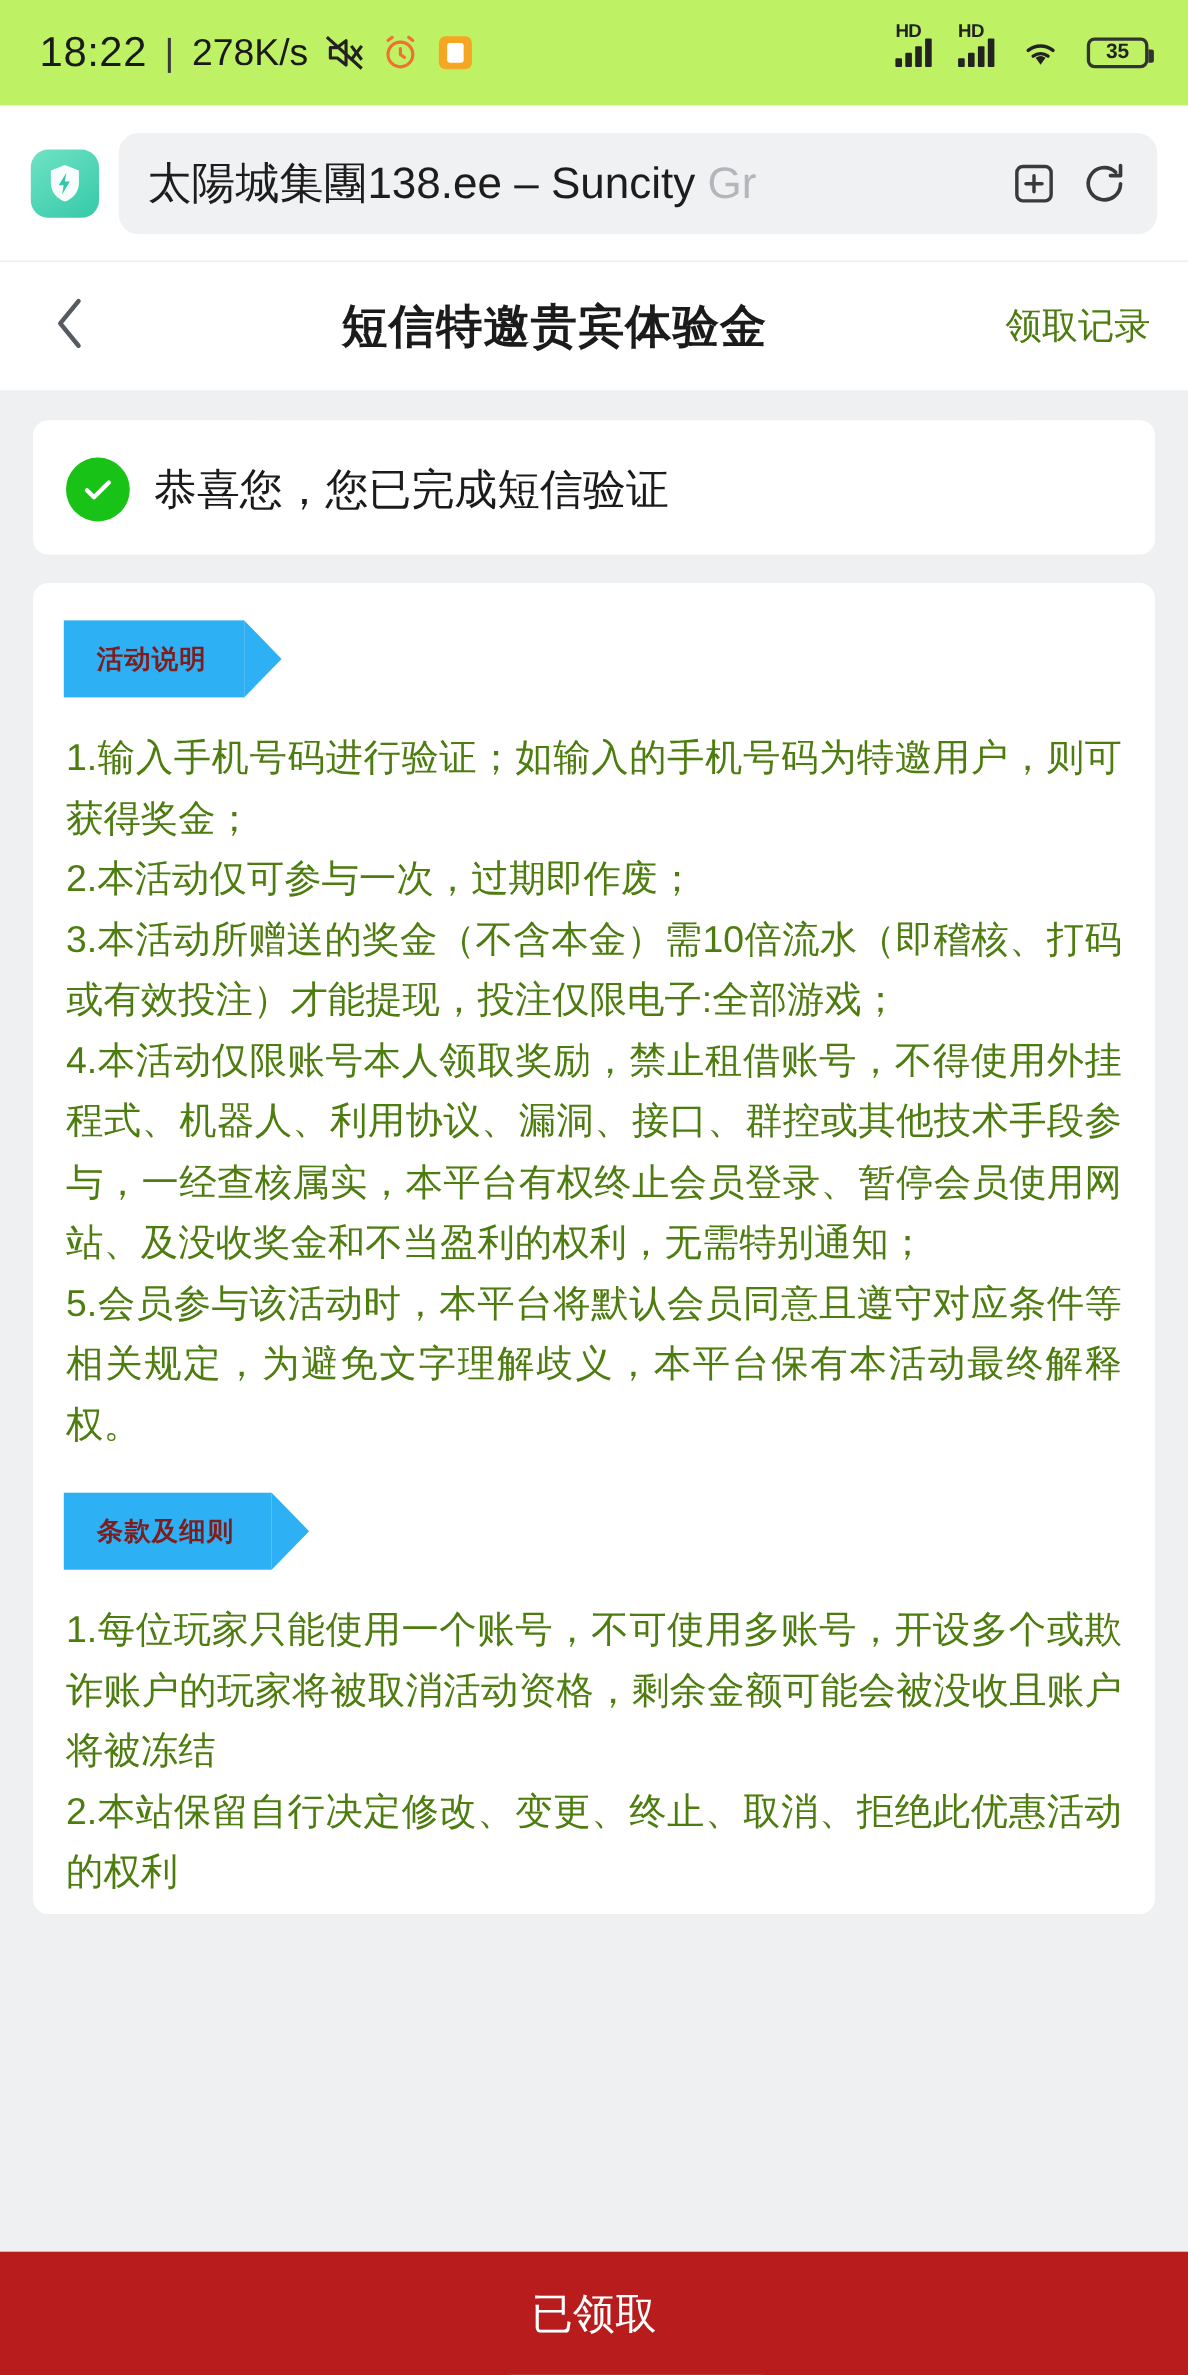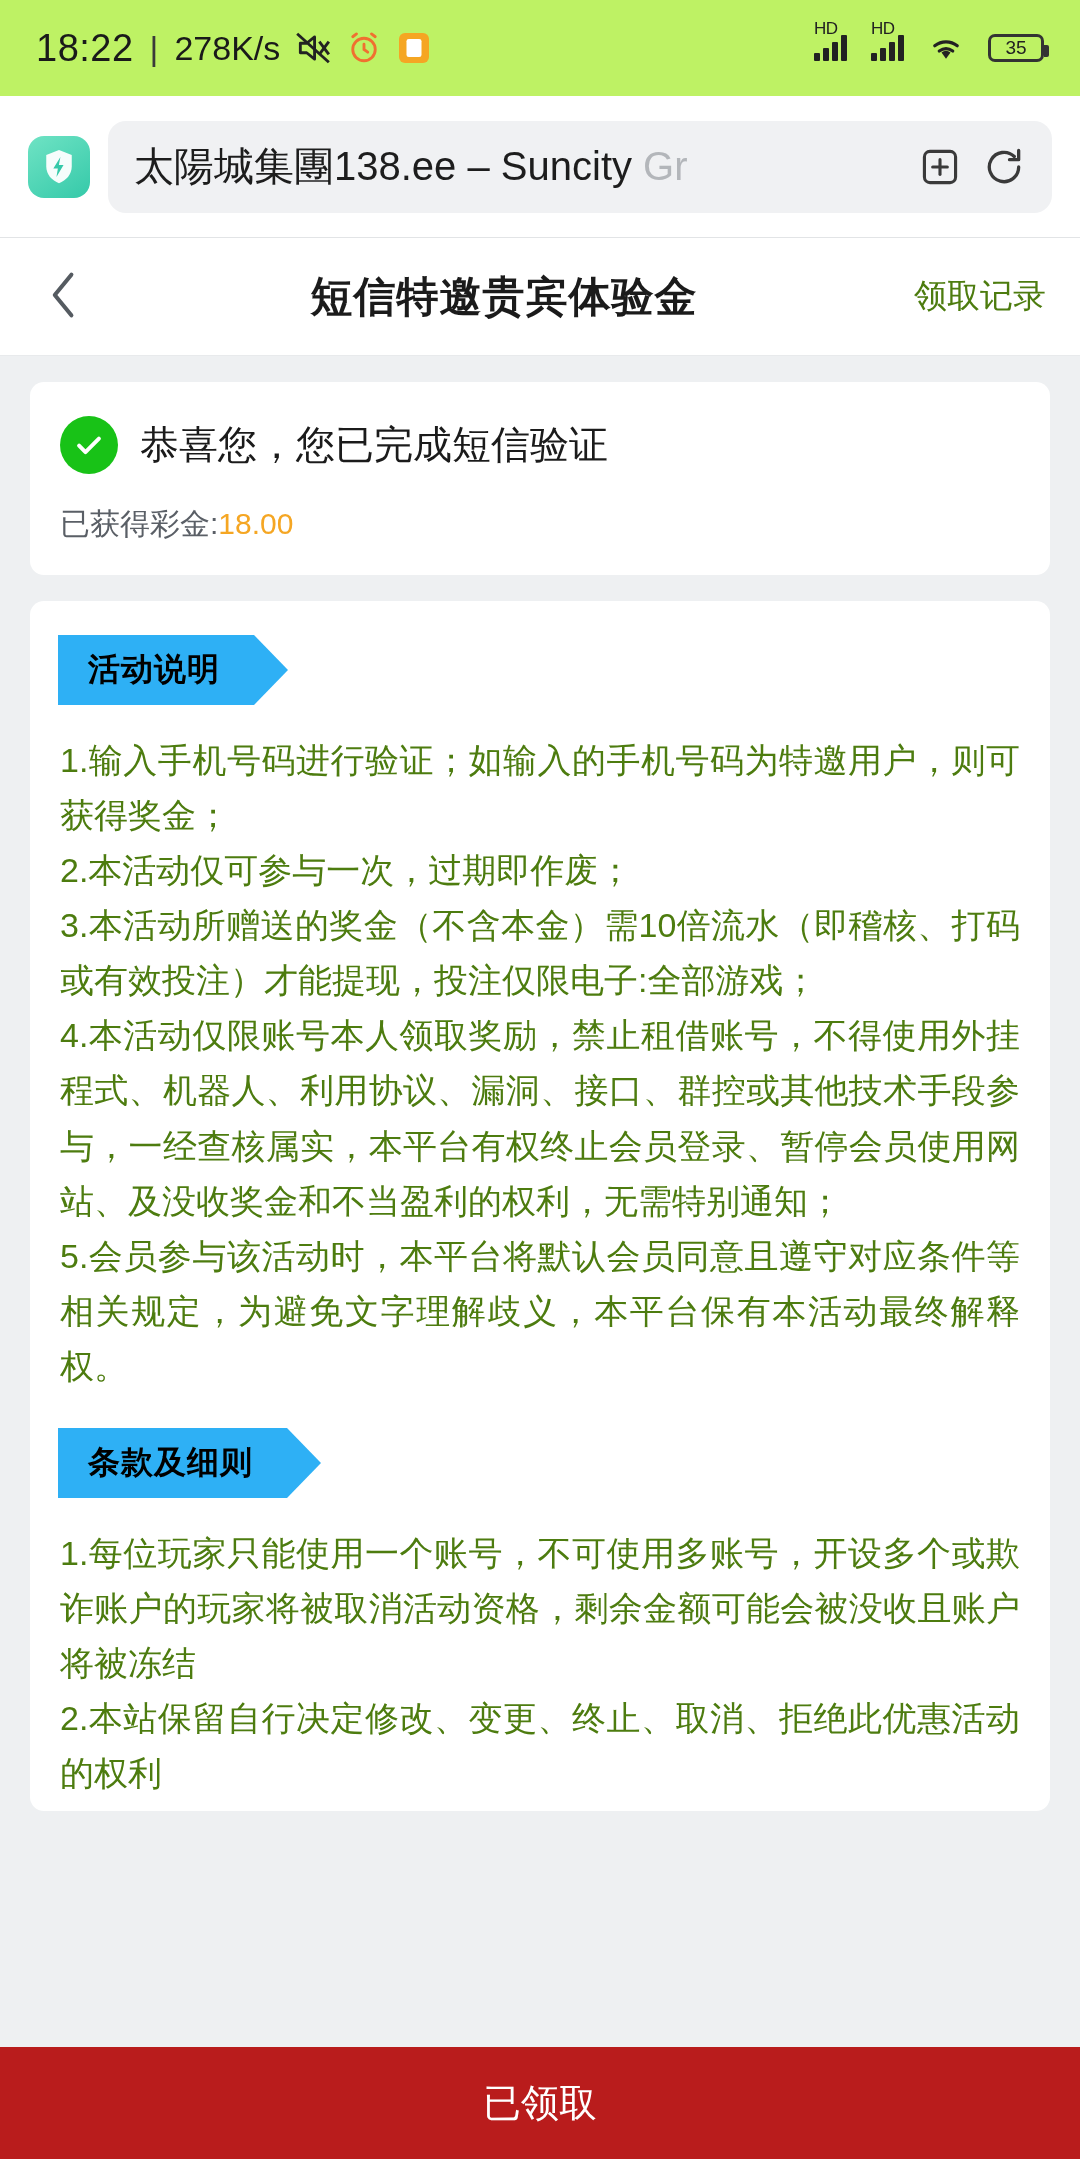--- a/index.html
+++ b/index.html
@@ -37,20 +37,21 @@
   }
   .sb-speed {
     font-size: 34px;
     color: #1a1a1a;
   }
   .sb-icon { display: inline-flex; align-items: center; justify-content: center; }
   .sb-right {
     display: flex;
     align-items: center;
     gap: 24px;
+    font-weight: bold;
   }
   .sig-group { display: flex; align-items: flex-end; gap: 3px; position: relative; }
   .sig-label {
     font-size: 17px;
     color: #222;
     position: absolute;
     top: -16px;
     left: 0;
     letter-spacing: -0.5px;
   }
@@ -176,22 +177,22 @@
     background: #fff;
     border-radius: 14px;
     padding: 34px 0 10px 0;
     margin-bottom: 0;
   }
   .ribbon {
     display: inline-flex;
     align-items: center;
     height: 70px;
     background: #2eb0f5;
-    color: #000000;
-    font-size: 32px;
+    color: #7f1d1d;
+    font-size: 24px;
     font-weight: bold;
     padding: 0 34px 0 30px;
     position: relative;
     margin-bottom: 28px;
     letter-spacing: 1px;
   }
   .ribbon:after {
     content: "";
     position: absolute;
     right: -34px; top: 0;
@@ -338,23 +339,20 @@
 
     <div class="card">
       <div class="success-row">
         <span class="check-circle">
           <svg width="34" height="34" viewBox="0 0 24 24">
             <path d="M5 12.5l4.5 4.5L19 7.5" fill="none" stroke="#fff" stroke-width="2.8" stroke-linecap="round" stroke-linejoin="round"></path>
           </svg>
         </span>
         <span class="success-text">恭喜您，您已完成短信验证</span>
       </div>
-      <div class="amount-row">
-        <span>已获得彩金:</span><span class="value">18.00</span>
-      </div>
     </div>
 
     <div class="info-card">
       <div class="ribbon-wrap">
         <div class="ribbon">活动说明</div>
       </div>
       <div class="para" style="white-space: pre-line;">1.输入手机号码进行验证；如输入的手机号码为特邀用户，则可获得奖金；
 2.本活动仅可参与一次，过期即作废；
 3.本活动所赠送的奖金（不含本金）需10倍流水（即稽核、打码或有效投注）才能提现，投注仅限电子:全部游戏；
 4.本活动仅限账号本人领取奖励，禁止租借账号，不得使用外挂程式、机器人、利用协议、漏洞、接口、群控或其他技术手段参与，一经查核属实，本平台有权终止会员登录、暂停会员使用网站、及没收奖金和不当盈利的权利，无需特别通知；

